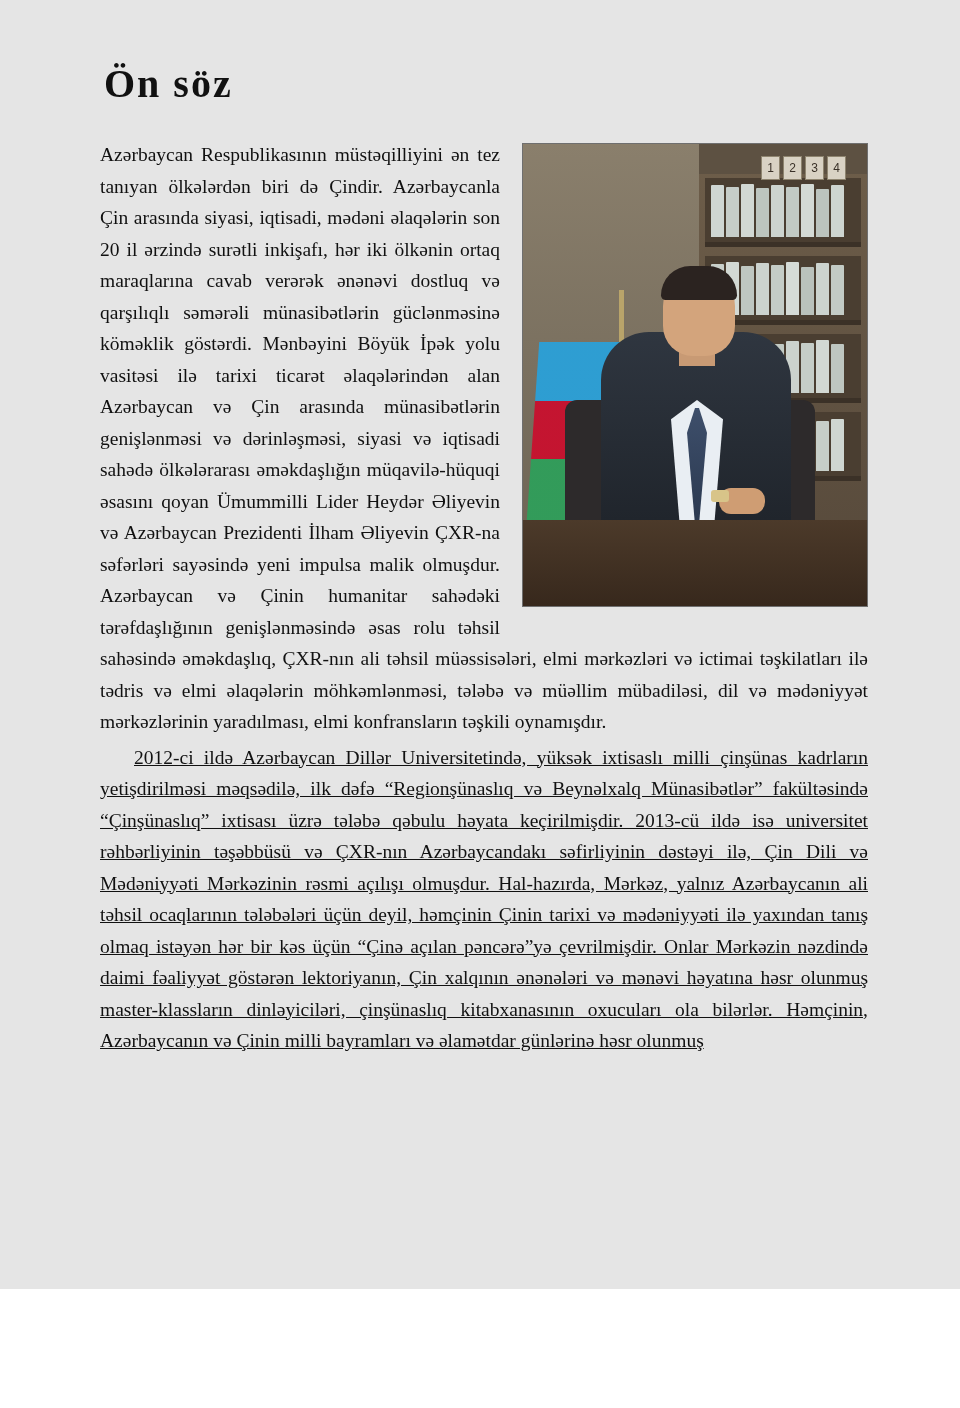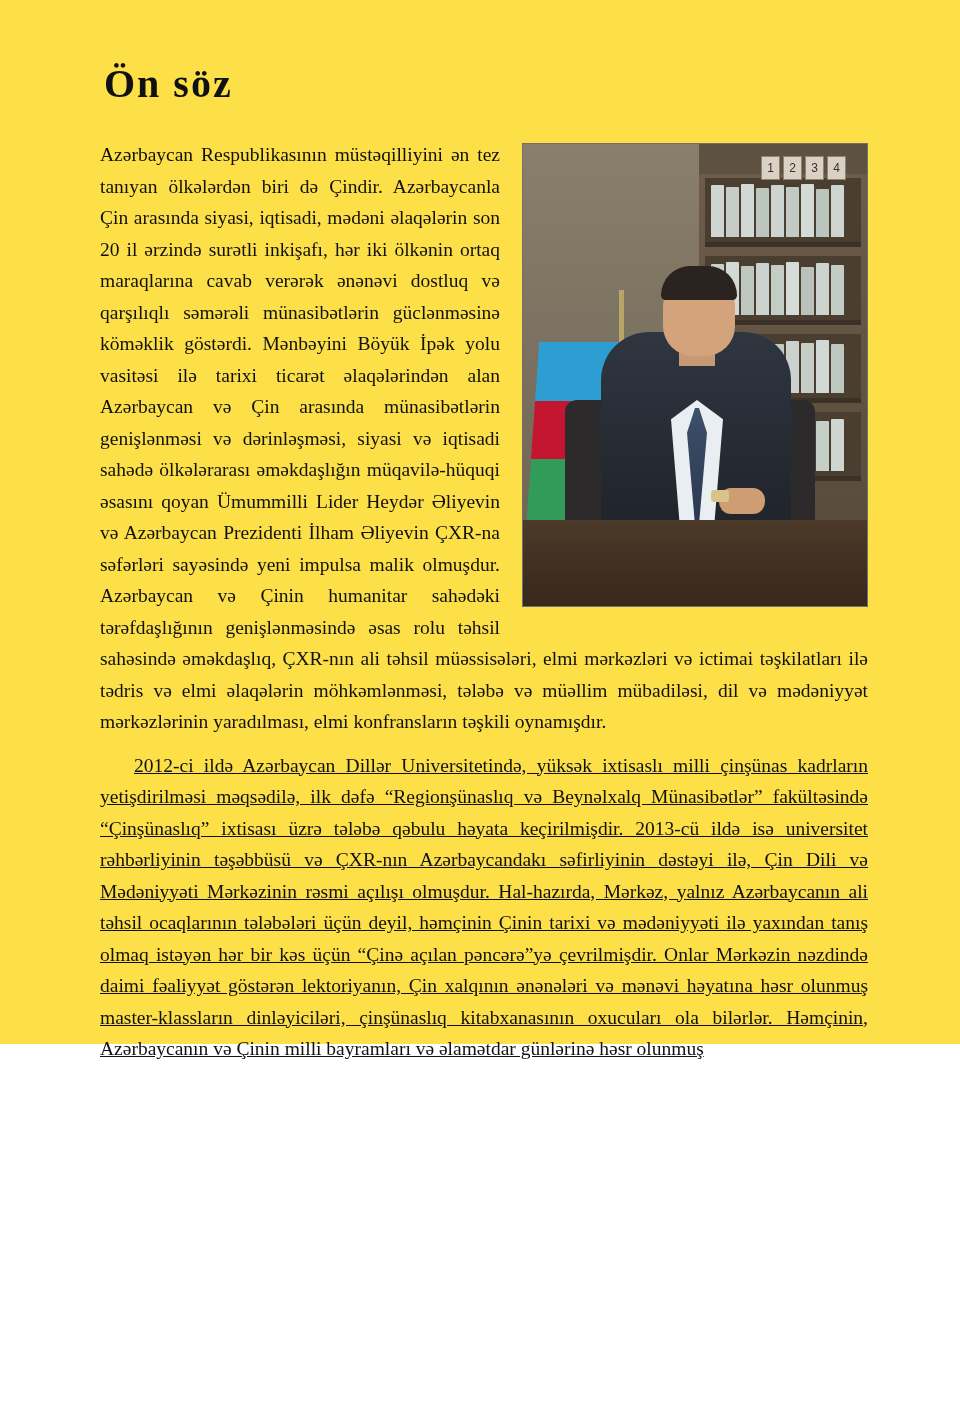--- a/index.html
+++ b/index.html
@@ -11,22 +11,22 @@
     width: 960px;
     height: 1408px;
     position: relative;
     overflow: hidden;
     font-family: "Liberation Serif", serif;
     color: #111111;
   }
   .page {
     position: absolute;
     left: 0; top: 0;
-    width: 960px; height: 1044px;
-    background: #fde047;
+    width: 960px; height: 1289px;
+    background: #e5e5e5;
   }
   .page-inner {
     position: absolute;
     left: 100px;
     top: 60px;
     width: 768px;
   }
   .doc-title {
     font-family: "Liberation Serif", serif;
     font-size: 40px;
@@ -169,21 +169,21 @@
   }
   .watch {
     position: absolute;
     left: 188px; bottom: 104px;
     width: 18px; height: 12px;
     background: #d8c489;
     border-radius: 3px;
   }
 
   p.body {
-    margin: 12px 0 0 0;
+    margin: 4px 0 0 0;
     font-size: 19.5px;
     line-height: 31.5px;
     text-align: justify;
     text-justify: inter-word;
     hyphens: manual;
   }
   .indent { text-indent: 34px; text-decoration: underline; }
   .tail { clear: both; }
 </style>
 </head>

